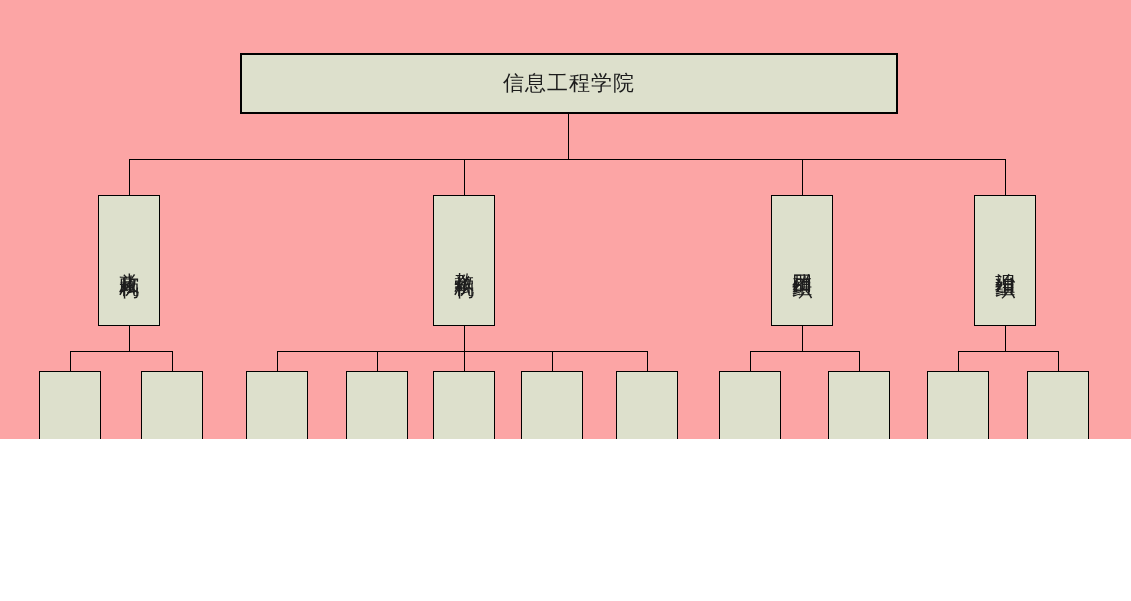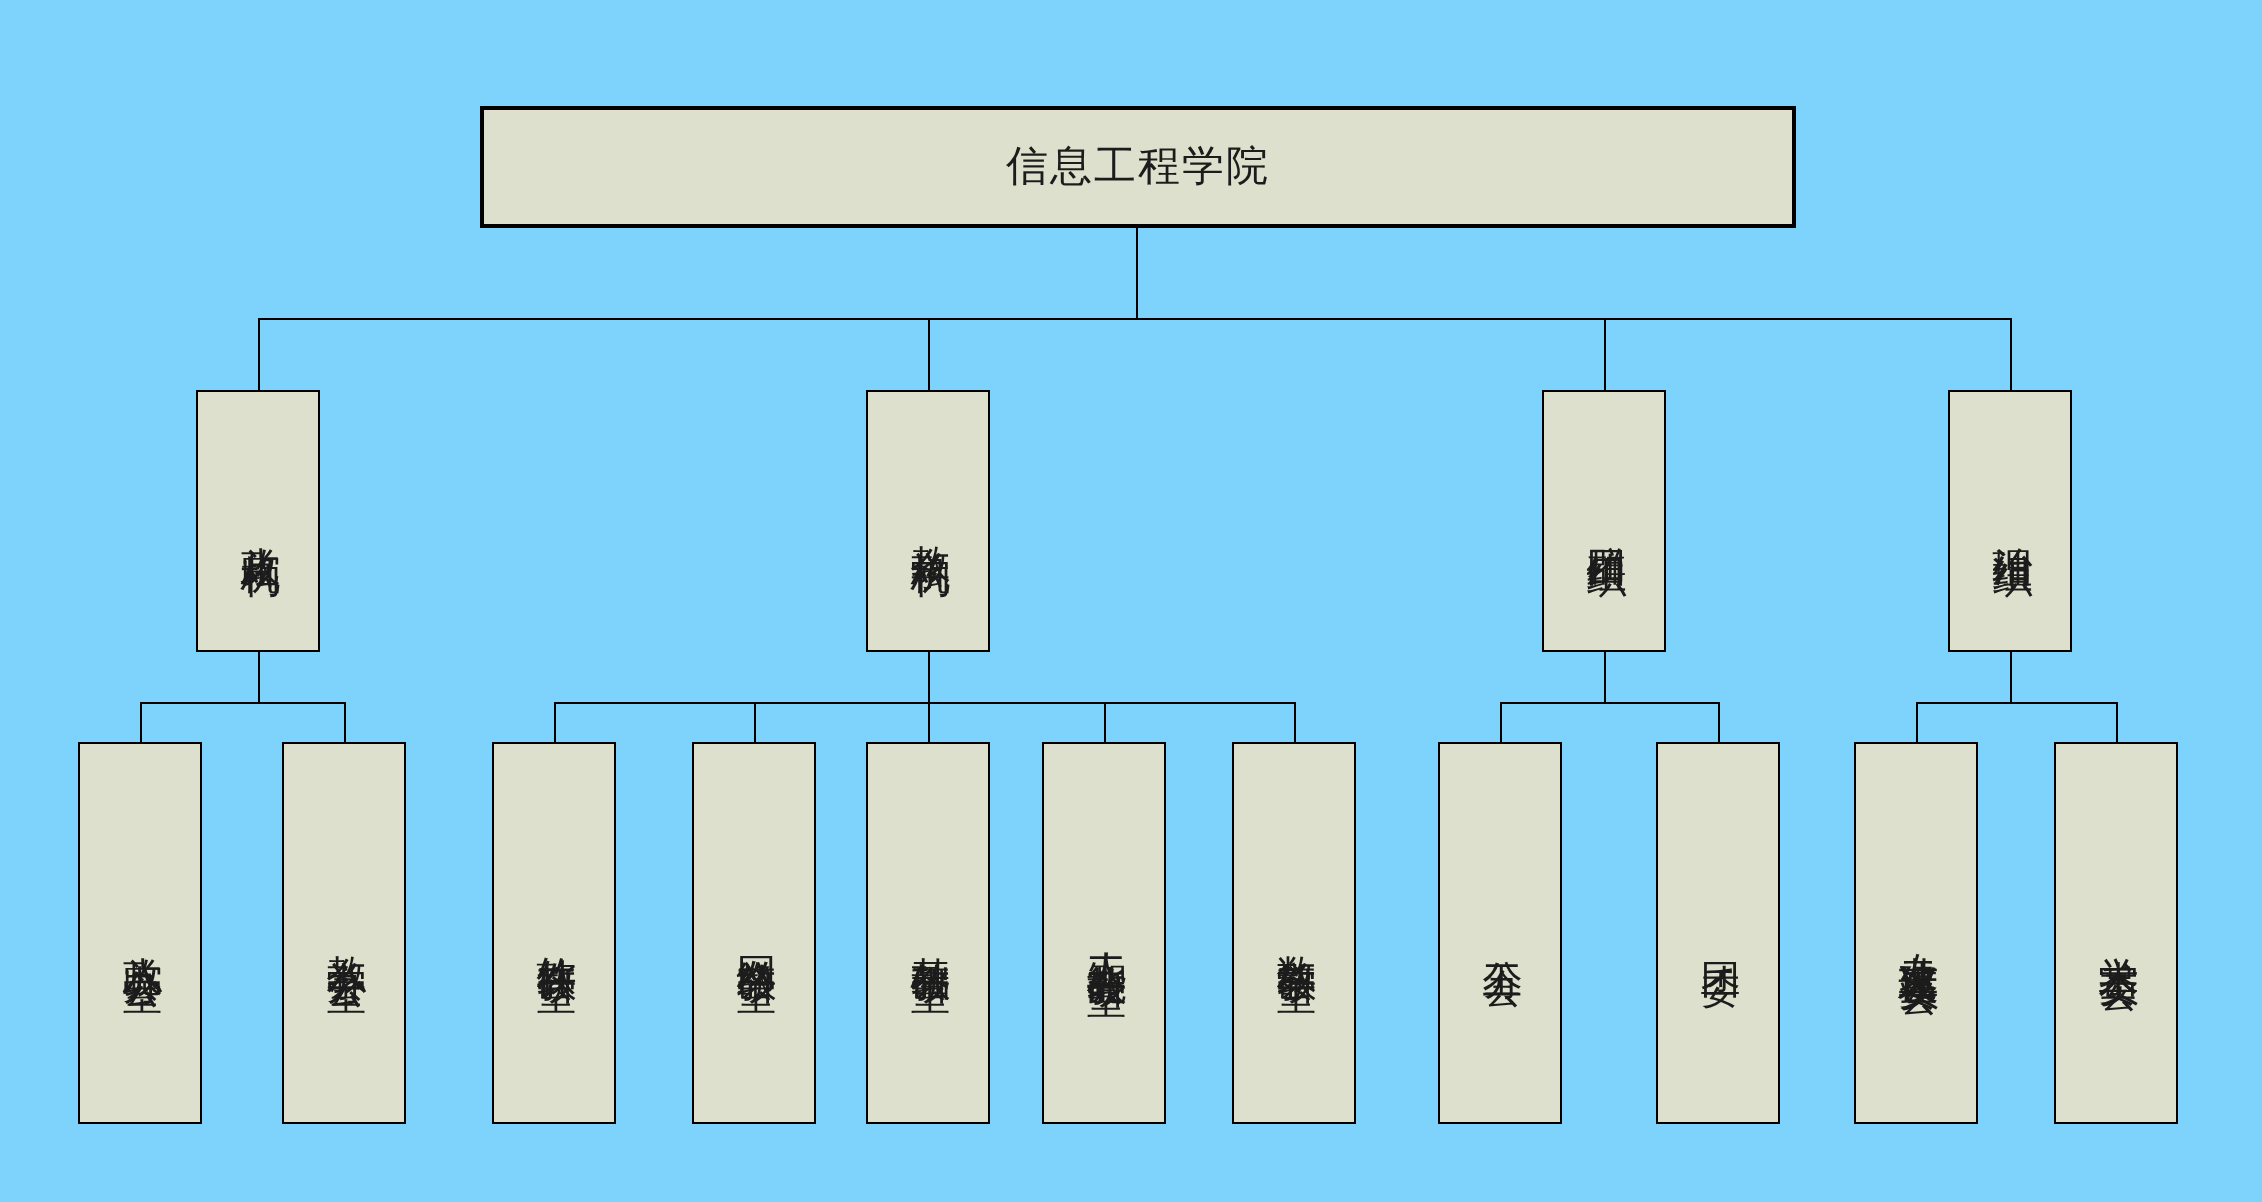--- a/index.html
+++ b/index.html
@@ -3,22 +3,22 @@
 <meta charset="utf-8">
 <style>
   html, body {
     margin: 0;
     padding: 0;
     background: #ffffff;
   }
   .canvas {
     position: relative;
     width: 1131px;
-    height: 601px;
-    background: #7dd3fc;
+    height: 439px;
+    background: #fca5a5;
     overflow: hidden;
     font-family: "Liberation Serif", "DejaVu Serif", serif;
   }
   .node {
     position: absolute;
     box-sizing: border-box;
     background: #dde0cc;
     border: 1px solid #000000;
     display: flex;
     align-items: center;

